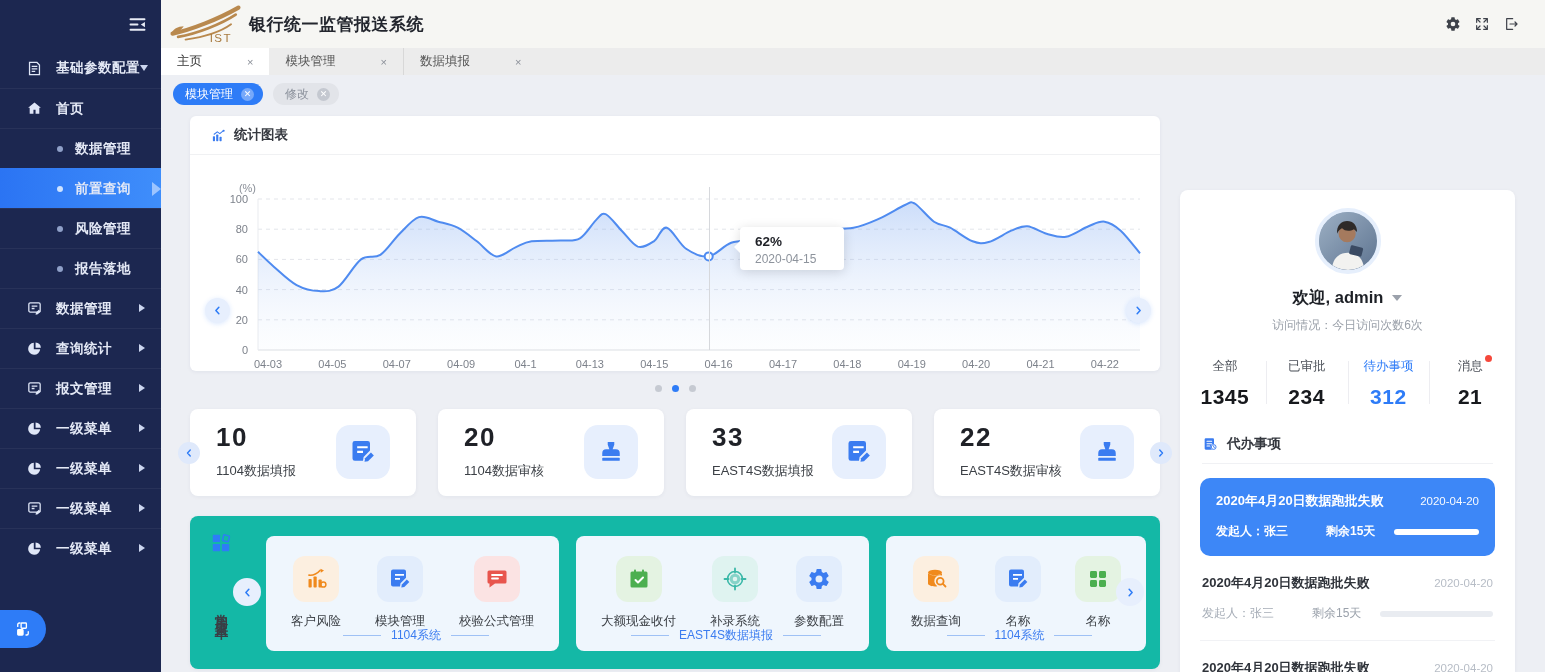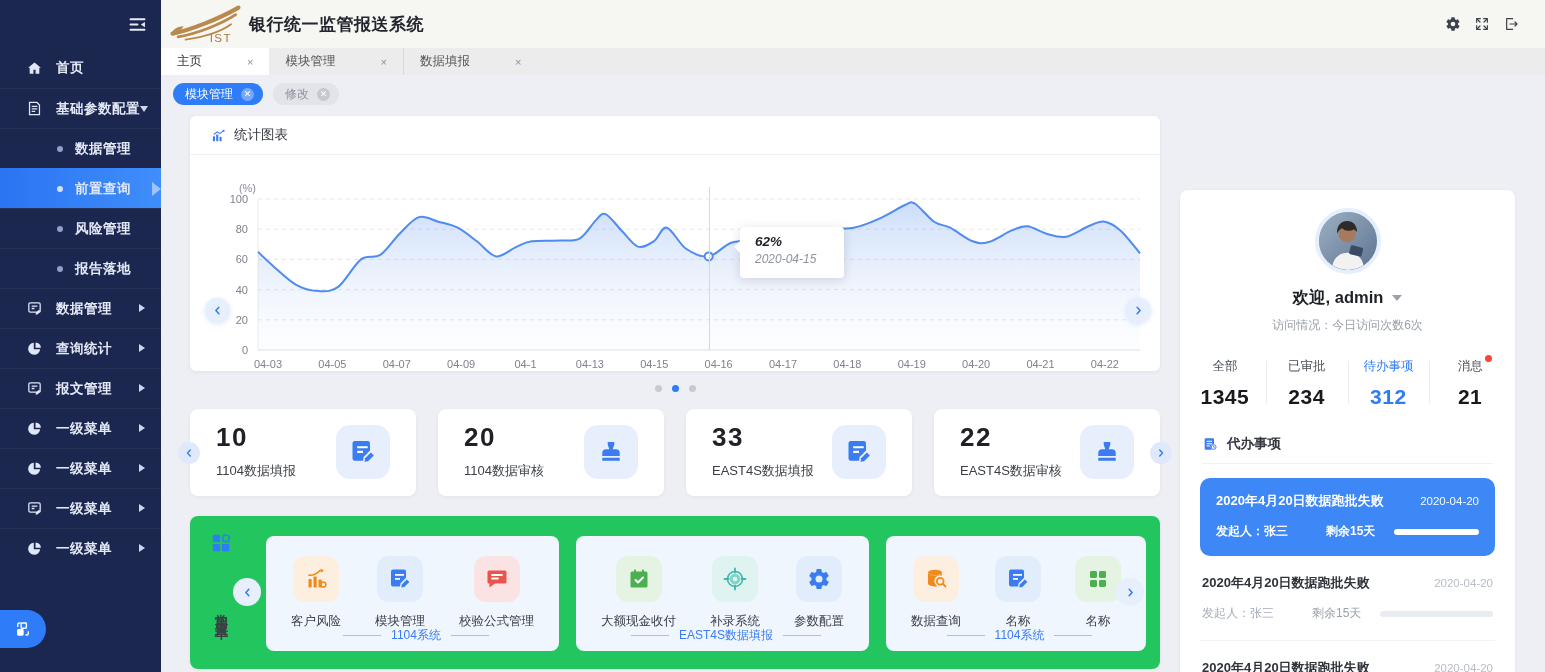--- a/index.html
+++ b/index.html
@@ -46,29 +46,29 @@
   .chip.active{background:#2e7cf7;color:#fff;}
   .chip-x{width:13px;height:13px;border-radius:50%;background:#c4c8d0;color:#fff;font-size:9px;line-height:13px;text-align:center;}
   .chip.active .chip-x{background:rgba(255,255,255,.35);}
 
   .main-col{margin-left:29px;width:970px;}
 
   
   .chart-card{margin-top:11px;height:255px;background:#fff;border-radius:6px;box-shadow:0 1px 4px rgba(20,40,80,.06);position:relative;}
   .cc-head{height:39px;display:flex;align-items:center;padding:0 21px;border-bottom:1px solid #f0f1f3;}
   .cc-ic{width:15px;height:15px;color:#3b7cf0;}
-  .cc-title{font-size:13.5px;color:#35383f;font-weight:400;margin-left:8px;}
+  .cc-title{font-size:13.5px;color:#35383f;font-weight:700;margin-left:8px;}
   .chart-wrap{position:relative;height:215px;}
   .unit{position:absolute;left:34px;top:27px;width:32px;text-align:right;font-size:11px;color:#8a8f98;}
   .ylabels{position:absolute;left:18px;top:44px;width:40px;height:151px;display:flex;flex-direction:column;justify-content:space-between;}
   .yl{height:0;display:flex;align-items:center;justify-content:flex-end;font-size:11px;color:#7d828b;}
   .plot{position:absolute;left:68px;top:44px;width:882px;height:151px;}
   .plot svg{position:absolute;left:0;top:0;overflow:visible;}
   .vrule{position:absolute;top:-12px;height:163px;width:1px;background:#d6d8dc;}
-  .tooltip{position:absolute;width:104px;background:#fff;border-radius:4px;box-shadow:0 2px 12px rgba(0,0,0,.14);padding:7px 0 12px 15px;z-index:3;font-style:italic;}
+  .tooltip{position:absolute;width:104px;background:#fff;border-radius:4px;box-shadow:0 2px 12px rgba(0,0,0,.14);padding:7px 0 4px 15px;z-index:3;}
   .tooltip::before{content:"";position:absolute;left:-6px;top:14px;border:6px solid transparent;border-left:none;border-right:6px solid #fff;}
   .tt-val{font-size:13.5px;font-weight:700;color:#1f2127;}
   .tt-date{font-size:12px;color:#8d939c;margin-top:3px;}
   .xlabels{position:absolute;left:78px;top:203px;width:837px;display:flex;justify-content:space-between;}
   .xl{width:0;display:flex;justify-content:center;}
   .xl span{white-space:nowrap;font-size:11px;color:#7d828b;}
   .nav-circle{position:absolute;width:25px;height:25px;border-radius:50%;border:none;background:#e7effd;color:#2e7cf7;cursor:pointer;display:flex;align-items:center;justify-content:center;box-shadow:0 1px 5px rgba(46,124,247,.18);z-index:4;}
   .nav-circle .ic{width:13px;height:13px;}
   .nav-circle.left{left:15px;top:143px;}
   .nav-circle.right{right:9px;top:143px;}
@@ -81,21 +81,21 @@
   .stat-card{flex:1;height:87px;background:#fff;border-radius:8px;box-shadow:0 1px 4px rgba(20,40,80,.05);position:relative;cursor:pointer;}
   .sc-num{position:absolute;left:26px;top:13px;font-size:26px;font-weight:700;color:#1f2127;letter-spacing:1.5px;}
   .sc-label{position:absolute;left:26px;top:53px;font-size:13px;color:#3c4046;}
   .sc-iconbox{position:absolute;right:26px;top:16px;width:54px;height:54px;border-radius:14px;background:#e7effd;color:#3b7cf0;display:flex;align-items:center;justify-content:center;}
   .sc-iconbox .ic{width:28px;height:28px;}
   .row-nav{position:absolute;width:22px;height:22px;border-radius:50%;background:#dfe9fb;color:#2e7cf7;border:none;display:flex;align-items:center;justify-content:center;top:33px;cursor:pointer;z-index:2;}
   .row-nav.left{left:-12px;}.row-nav.right{right:-12px;}
   .row-nav .ic{width:12px;height:12px;}
 
   
-  .quick-card{margin-top:20px;height:153px;background:#22c55e;border-radius:8px;box-shadow:0 1px 4px rgba(20,40,80,.05);position:relative;}
+  .quick-card{margin-top:20px;height:153px;background:#14b8a6;border-radius:8px;box-shadow:0 1px 4px rgba(20,40,80,.05);position:relative;}
   .qm-head{position:absolute;left:20px;top:16px;width:22px;text-align:center;}
   .qm-head .ic{width:15px;height:15px;color:#2e7cf7;margin:0 auto;}
   .qm-title{writing-mode:vertical-rl;font-size:13.5px;font-weight:600;color:#3a3e45;letter-spacing:4px;margin:8px auto 0;height:98px;}
   .qm-nav{position:absolute;width:28px;height:28px;border-radius:50%;background:#e7effd;color:#2e7cf7;border:none;top:62px;display:flex;align-items:center;justify-content:center;cursor:pointer;z-index:2;}
   .qm-nav .ic{width:13px;height:13px;}
   .qm-nav.left{left:43px;}
   .qm-nav.right{right:16px;}
   .qm-groups{position:absolute;left:76px;top:20px;display:flex;gap:17px;}
   .qm-group{background:#eff6fd;border-radius:8px;height:115px;padding:0 25px;position:relative;}
   .qm-items{display:flex;gap:34px;margin-top:20px;}
@@ -165,38 +165,38 @@
           <svg viewBox="0 0 24 24" fill="none" stroke="currentColor" stroke-width="2.2" stroke-linecap="round">
             <path d="M4 6h16M4 12h8M4 18h16"></path>
             <path d="M20.5 9v6L15.8 12z" fill="currentColor" stroke="none"></path>
           </svg>
         </span>
     </div>
     <nav class="sb-menu">
 
     <div class="sb-item">
           <span class="sb-ic ic">
-            <svg viewBox="0 0 24 24" fill="currentColor">
-              <path d="M12 3.5 3 11h2.2v8.5h5.3v-5.6h3v5.6h5.3V11H21z"></path>
-            </svg>
-          </span>
-
-          <span class="sb-label">首页</span>
-
-        </div>
-        <div class="sb-item">
-          <span class="sb-ic ic">
             <svg viewBox="0 0 24 24" fill="none" stroke="currentColor" stroke-width="1.8">
               <path d="M5 3.5h10.5L19 7v13.5H5z"></path>
               <path d="M8 9h8M8 12.5h8M8 16h5"></path>
             </svg>
           </span>
 
           <span class="sb-label">基础参数配置</span>
           <span class="caret down show"></span>
+
+        </div>
+        <div class="sb-item">
+          <span class="sb-ic ic">
+            <svg viewBox="0 0 24 24" fill="currentColor">
+              <path d="M12 3.5 3 11h2.2v8.5h5.3v-5.6h3v5.6h5.3V11H21z"></path>
+            </svg>
+          </span>
+
+          <span class="sb-label">首页</span>
 
         </div>
         <div class="sb-item sub">
 
           <span class="bullet"></span>
           <span class="sb-label">数据管理</span>
 
         </div>
         <div class="sb-item sub active">
 

